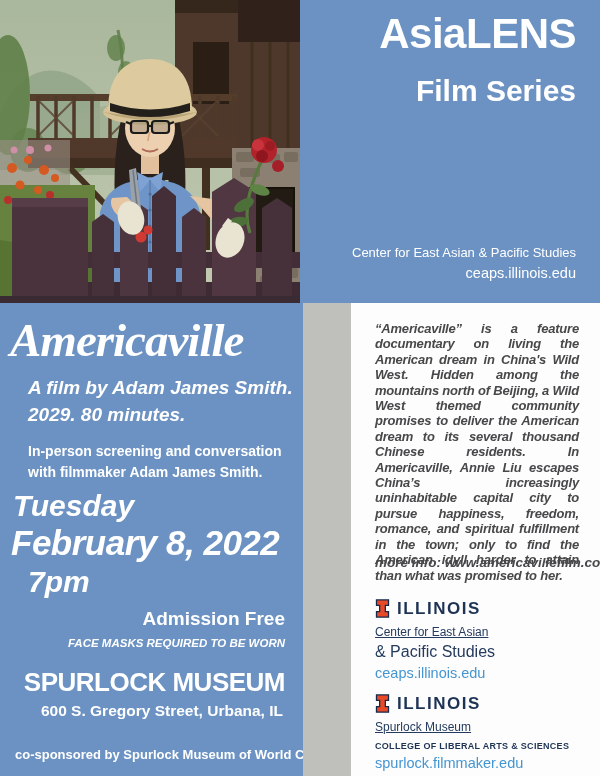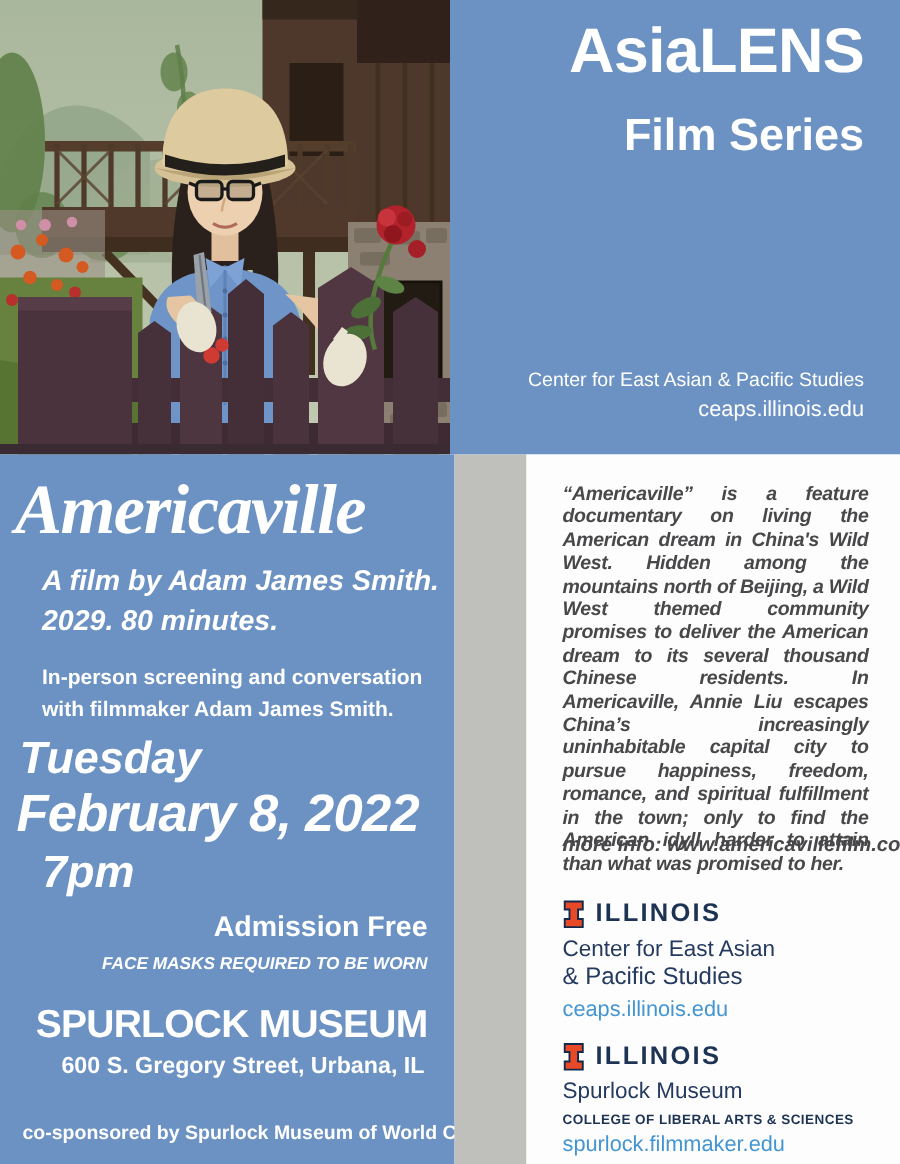--- a/index.html
+++ b/index.html
@@ -45,24 +45,24 @@
     font-size:13px;line-height:15.4px;font-weight:bold;font-style:italic;
     color:#48484a;text-align:justify;letter-spacing:-0.2px;
   }
   .more-info{
     position:absolute;left:24px;top:252px;width:210px;
     font-size:13.5px;font-weight:bold;font-style:italic;color:#48484a;white-space:nowrap;
   }
   .logo-block{position:absolute;left:24px;width:210px;}
   .logo-block.first{top:296px;}
   .logo-block.second{top:391px;}
-  .logo-row{display:flex;align-items:center;gap:7px;}
+  .logo-row{display:flex;align-items:flex-start;gap:7px;}
   .blocki{width:15px;height:19px;display:block;}
   .wordmark{font-size:17px;font-weight:bold;color:#1d3354;letter-spacing:1.5px;}
-  .org-line{font-size:15px;color:#243a5e;line-height:19px;margin-top:4px;}
+  .org-line{font-size:12px;color:#243a5e;line-height:19px;margin-top:4px;text-decoration:underline;}
   .org-line2{font-size:16px;color:#243a5e;line-height:19px;}
   .college-line{font-size:9px;font-weight:bold;color:#1d3354;letter-spacing:0.3px;margin-top:4px;}
   .site-link{font-size:14.5px;color:#4495d1;margin-top:4px;cursor:pointer;}
 </style>
 </head>
 <body>
 
 <div class="poster">
 
   <div class="top-blue">

